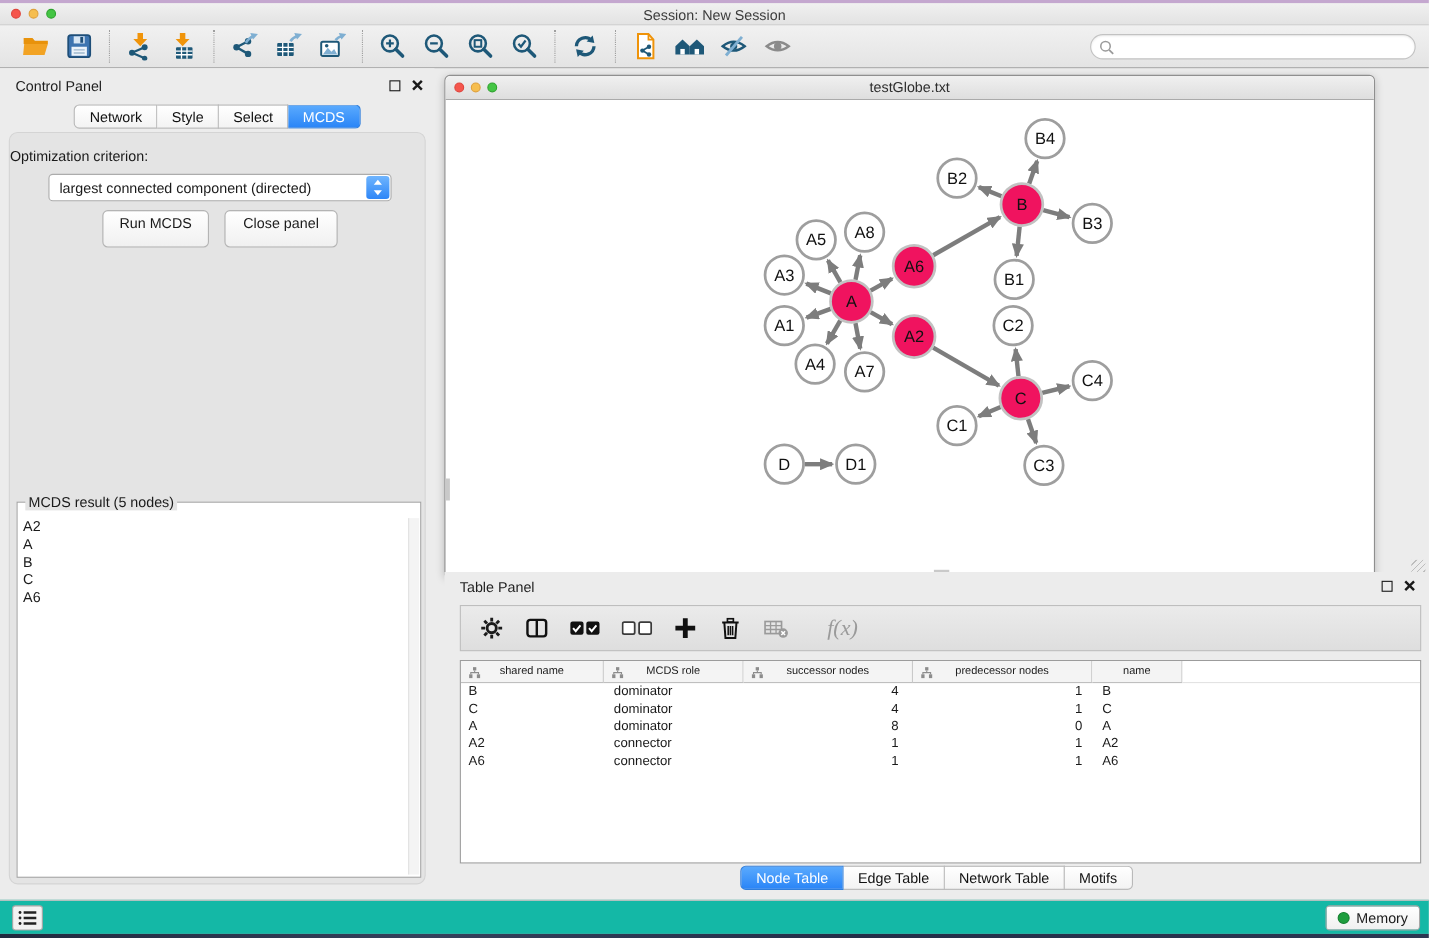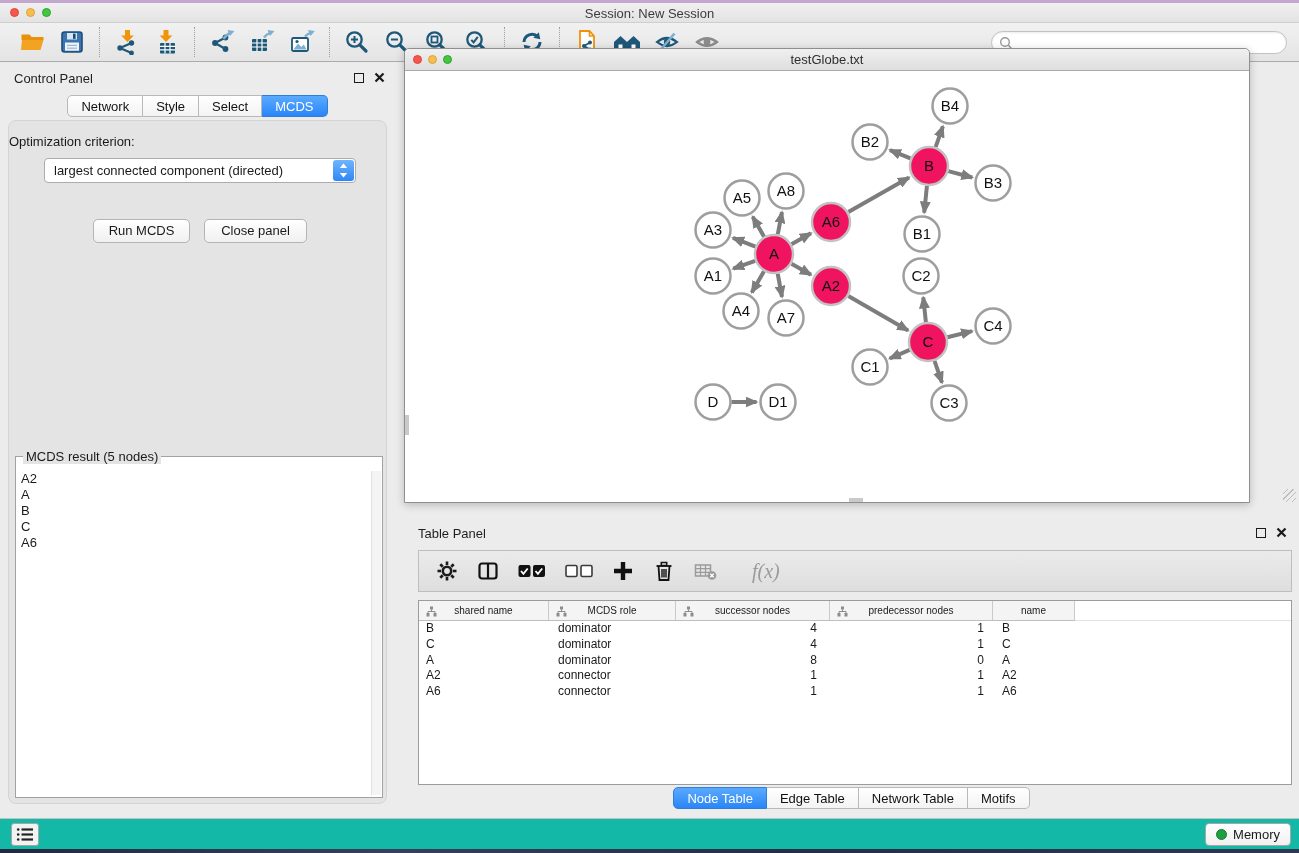--- a/index.html
+++ b/index.html
@@ -48,30 +48,30 @@
   .seg .tab.selected { background:linear-gradient(#5AAAFE,#2A85F7); color:#fff; border-color:#2E7EDD; }
   .cp-tabs { position:absolute; left:0; top:33px; width:100%; display:flex; justify-content:center; }
   .cp-body { position:absolute; left:8px; top:58px; width:379px; height:684px;
              background:#E4E4E4; border:1px solid #D4D4D4; border-radius:8px; }
   .opt-label { position:absolute; left:0; top:13px; width:100%; text-align:left; }
   .cp-select { position:absolute; left:35px; top:37px; width:312px; height:25px; background:#fff;
                border:1px solid #ACACAC; border-radius:4px; }
   .cp-select .val { position:absolute; left:9px; top:4px; white-space:nowrap; }
   .cp-select .stepper { position:absolute; right:1px; top:1px; width:21px; height:21px; border-radius:3px;
                background:linear-gradient(#6FB5FE,#2E86F7); }
-  .push-btn { position:absolute; height:24px; background:linear-gradient(#FFFFFF,#F0F0F0);
-              border:1px solid #B4B4B4; border-radius:5px; font-size:13px; text-align:center; padding-top:3px;margin-top:28px; }
+  .push-btn { position:absolute; height:34px; background:linear-gradient(#FFFFFF,#F0F0F0);
+              border:1px solid #B4B4B4; border-radius:5px; font-size:13px; text-align:center; padding-top:3px; }
   .mcds-box { position:absolute; left:6px; top:335px; width:368px; height:342px; background:#fff; border:1px solid #A2A2A2; }
   .mcds-legend { position:absolute; left:7px; top:-8px; background:#E4E4E4; padding:0 3px; font-size:13px; }
   .mcds-list { position:absolute; left:1px; top:14px; right:12px; bottom:1px; font-size:13px; }
   .mcds-item { height:16px; line-height:16px; padding-left:4px; }
   .mcds-scroll { position:absolute; right:1px; top:14px; bottom:2px; width:10px; background:#F4F4F4; border-left:1px solid #E2E2E2; }
 
   
-  .net-win { position:absolute; left:404px; top:48px; width:846px; height:455px; background:#fff;
+  .net-win { position:absolute; left:404px; top:68px; width:846px; height:455px; background:#fff;
              border:1px solid #8F8F8F; border-radius:5px 5px 0 0; box-shadow:0 2px 8px rgba(0,0,0,.22); }
   .net-title { position:relative; height:22px; background:linear-gradient(#F0F0F0,#DEDEDE);
                border-bottom:1px solid #AAAAAA; border-radius:5px 5px 0 0; text-align:center;
                line-height:21px; font-size:13px; color:#2e2e2e; }
   .net-lights { position:absolute; left:8px; top:6px; display:flex; gap:6px; }
   .net-lights .light { width:9px; height:9px; }
   .net-content { position:relative; width:891px; height:431px; overflow:hidden; }
   .vscroll-hint { position:absolute; left:0px; top:344px; width:4px; height:20px; background:#C9C9C9; }
   .hscroll-hint { position:absolute; left:444px; bottom:0px; width:14px; height:4px; background:#C9C9C9; }
   .grip { position:absolute; right:0; bottom:0; width:13px; height:13px;

